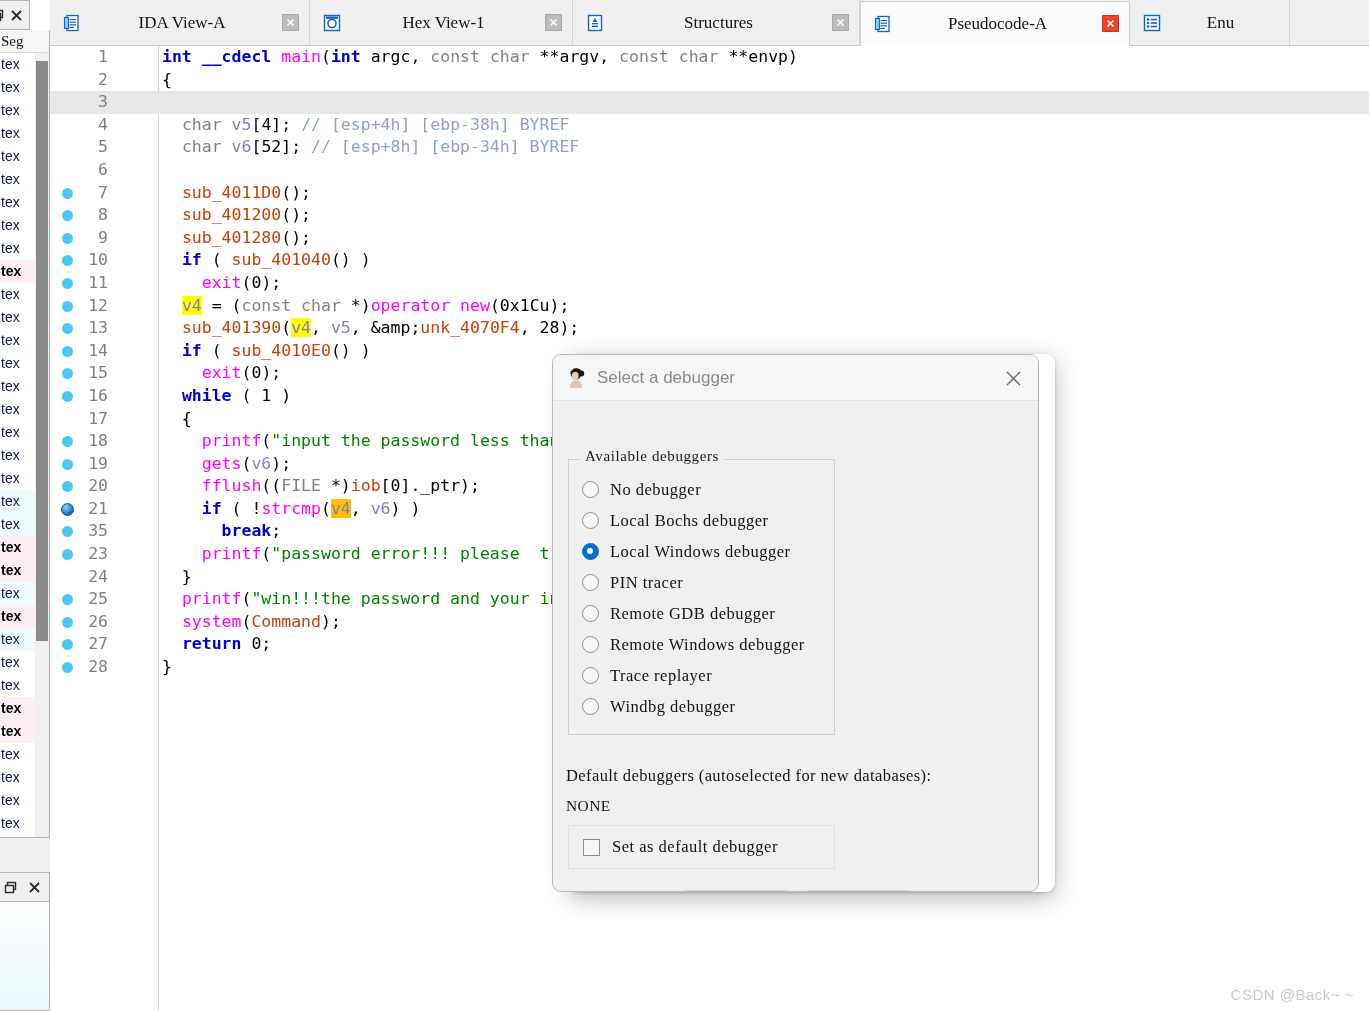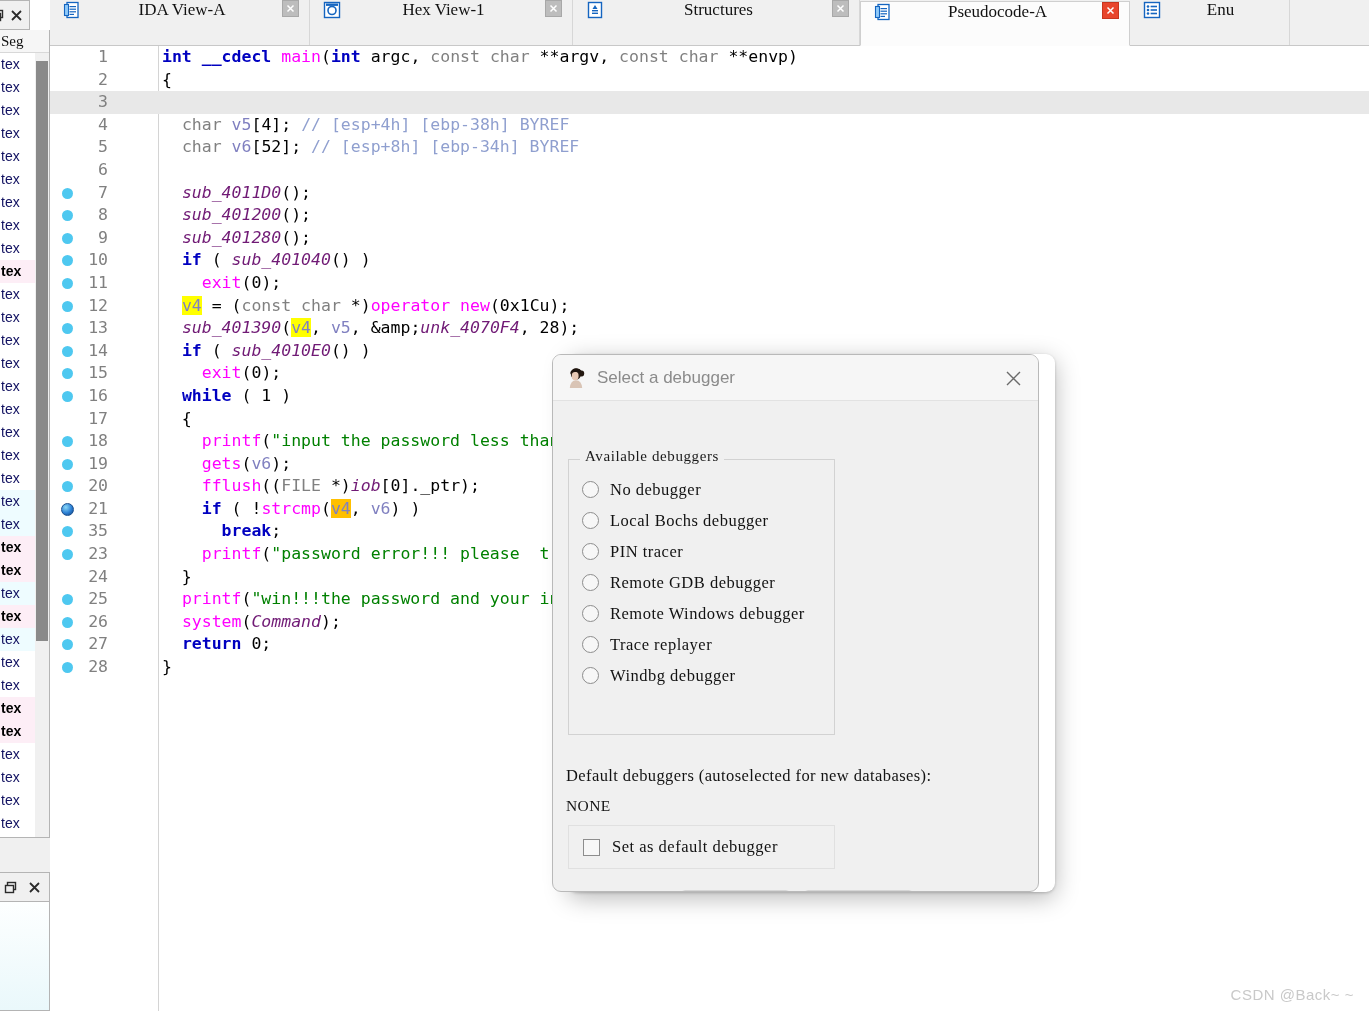--- a/index.html
+++ b/index.html
@@ -140,21 +140,21 @@
     background: #f0f0f0;
     border-bottom: 1px solid #c8c8c8;
     box-sizing: border-box;
     display: flex;
     align-items: flex-end;
   }
   .tab {
     position: relative;
     height: 45px;
     display: flex;
-    align-items: flex-start;
+    align-items: center;
     gap: 0px;
     padding: 0 10px 0 12px;
     background: #f0f0f0;
     border-right: 1px solid #d7d7d7;
     box-sizing: border-box;
     font-family: "Liberation Serif", serif;
     font-size: 17px;
     color: #111;
     white-space: nowrap;
     cursor: default;
@@ -252,21 +252,21 @@
     position: absolute;
     left: 112px;
     top: 0;
     white-space: pre;
   }
   .cl.sel { background: #e8e8e8; }
 
   
   .k   { color: #0000c0; font-weight: bold; }
   .fn  { color: #ff00ff; }                       
-  .sub { color: #701a75; font-style: italic; }                       
+  .sub { color: #c2410c; }                       
   .cmt { color: #8f9fcf; }
   .str { color: #008000; }                       
   .var { color: #8080c0; }                       
   .typ { color: #808080; }                       
   .num { color: #000000; }
   .hly { background: #ffff00; }                  
   .hlo { background: #ffc000; }
 
   
   .dlg-shadow {
@@ -700,20 +700,24 @@
           <div id="radios-host">
               <div class="radio-row">
                 <div class="radio"></div>
                 <div class="radio-label">No debugger</div>
               </div>
               <div class="radio-row">
                 <div class="radio"></div>
                 <div class="radio-label">Local Bochs debugger</div>
               </div>
               <div class="radio-row">
+                <div class="radio checked"></div>
+                <div class="radio-label">Local Windows debugger</div>
+              </div>
+              <div class="radio-row">
                 <div class="radio"></div>
                 <div class="radio-label">PIN tracer</div>
               </div>
               <div class="radio-row">
                 <div class="radio"></div>
                 <div class="radio-label">Remote GDB debugger</div>
               </div>
               <div class="radio-row">
                 <div class="radio"></div>
                 <div class="radio-label">Remote Windows debugger</div>

